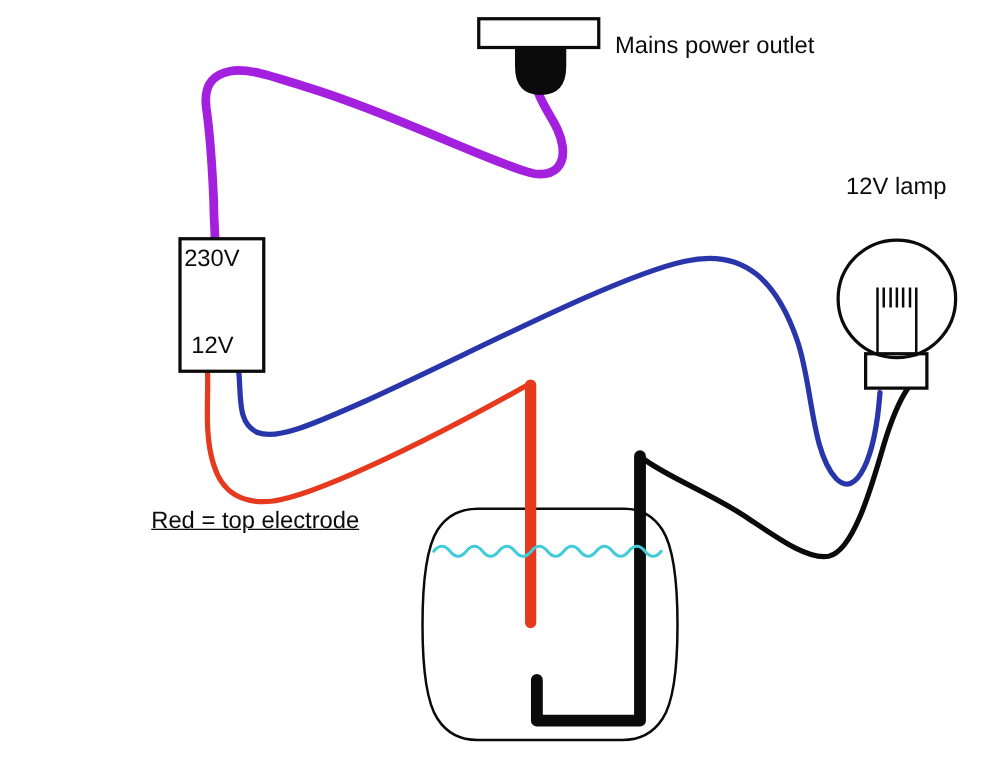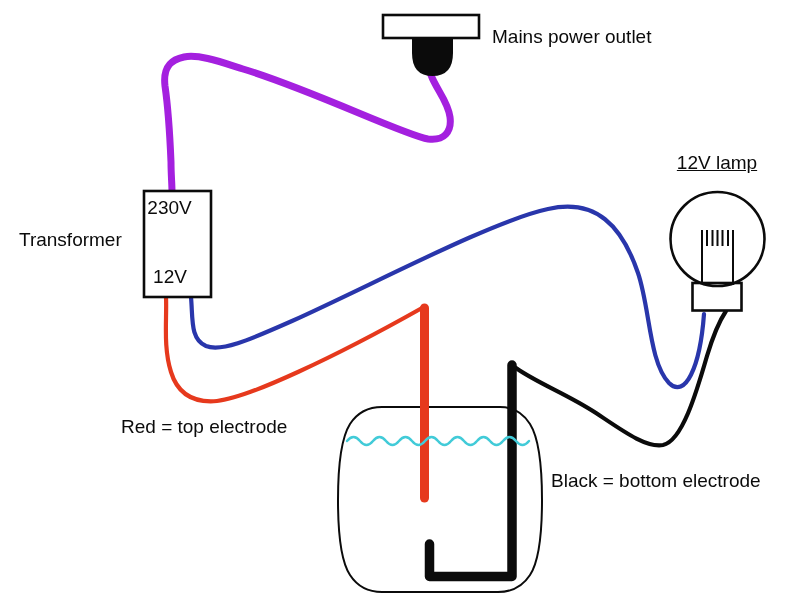--- a/index.html
+++ b/index.html
@@ -80,24 +80,22 @@
     <path d="M512,365 L512,576.5 L429.5,576.5 L429.5,544" fill="none" stroke="#0b0b0b" stroke-width="9.5" stroke-linecap="round" stroke-linejoin="round"></path>
 
     <path d="M347,441 q6.5,-8 13,0 q6.5,8 13,0 q6.5,-8 13,0 q6.5,8 13,0
              q6.5,-8 13,0 q6.5,8 13,0 q6.5,-8 13,0 q6.5,8 13,0
              q6.5,-8 13,0 q6.5,8 13,0 q6.5,-8 13,0 q6.5,8 13,0
              q6.5,-8 13,0 q6.5,8 13,0" fill="none" stroke="#42cbd8" stroke-width="2.4" stroke-linecap="round"></path>
   </svg>
 
   <div class="label" style="left:492px; top:26px;">Mains power outlet</div>
 
-  <div class="label" style="left:19px; top:229px;">Transformer</div>
 
   <div class="label centered" style="left:144px; top:197px; width:51px;">230V</div>
 
   <div class="label centered" style="left:144px; top:266px; width:52px;">12V</div>
 
-  <div class="label centered" style="left:647px; top:152px; width:140px;text-decoration:underline;">12V lamp</div>
+  <div class="label centered" style="left:647px; top:139px; width:140px;">12V lamp</div>
 
-  <div class="label" style="left:121px; top:416px;">Red = top electrode</div>
+  <div class="label" style="left:121px; top:406px;text-decoration:underline;">Red = top electrode</div>
 
-  <div class="label" style="left:551px; top:470px;">Black = bottom electrode</div>
 </div>
 
 </body></html>

